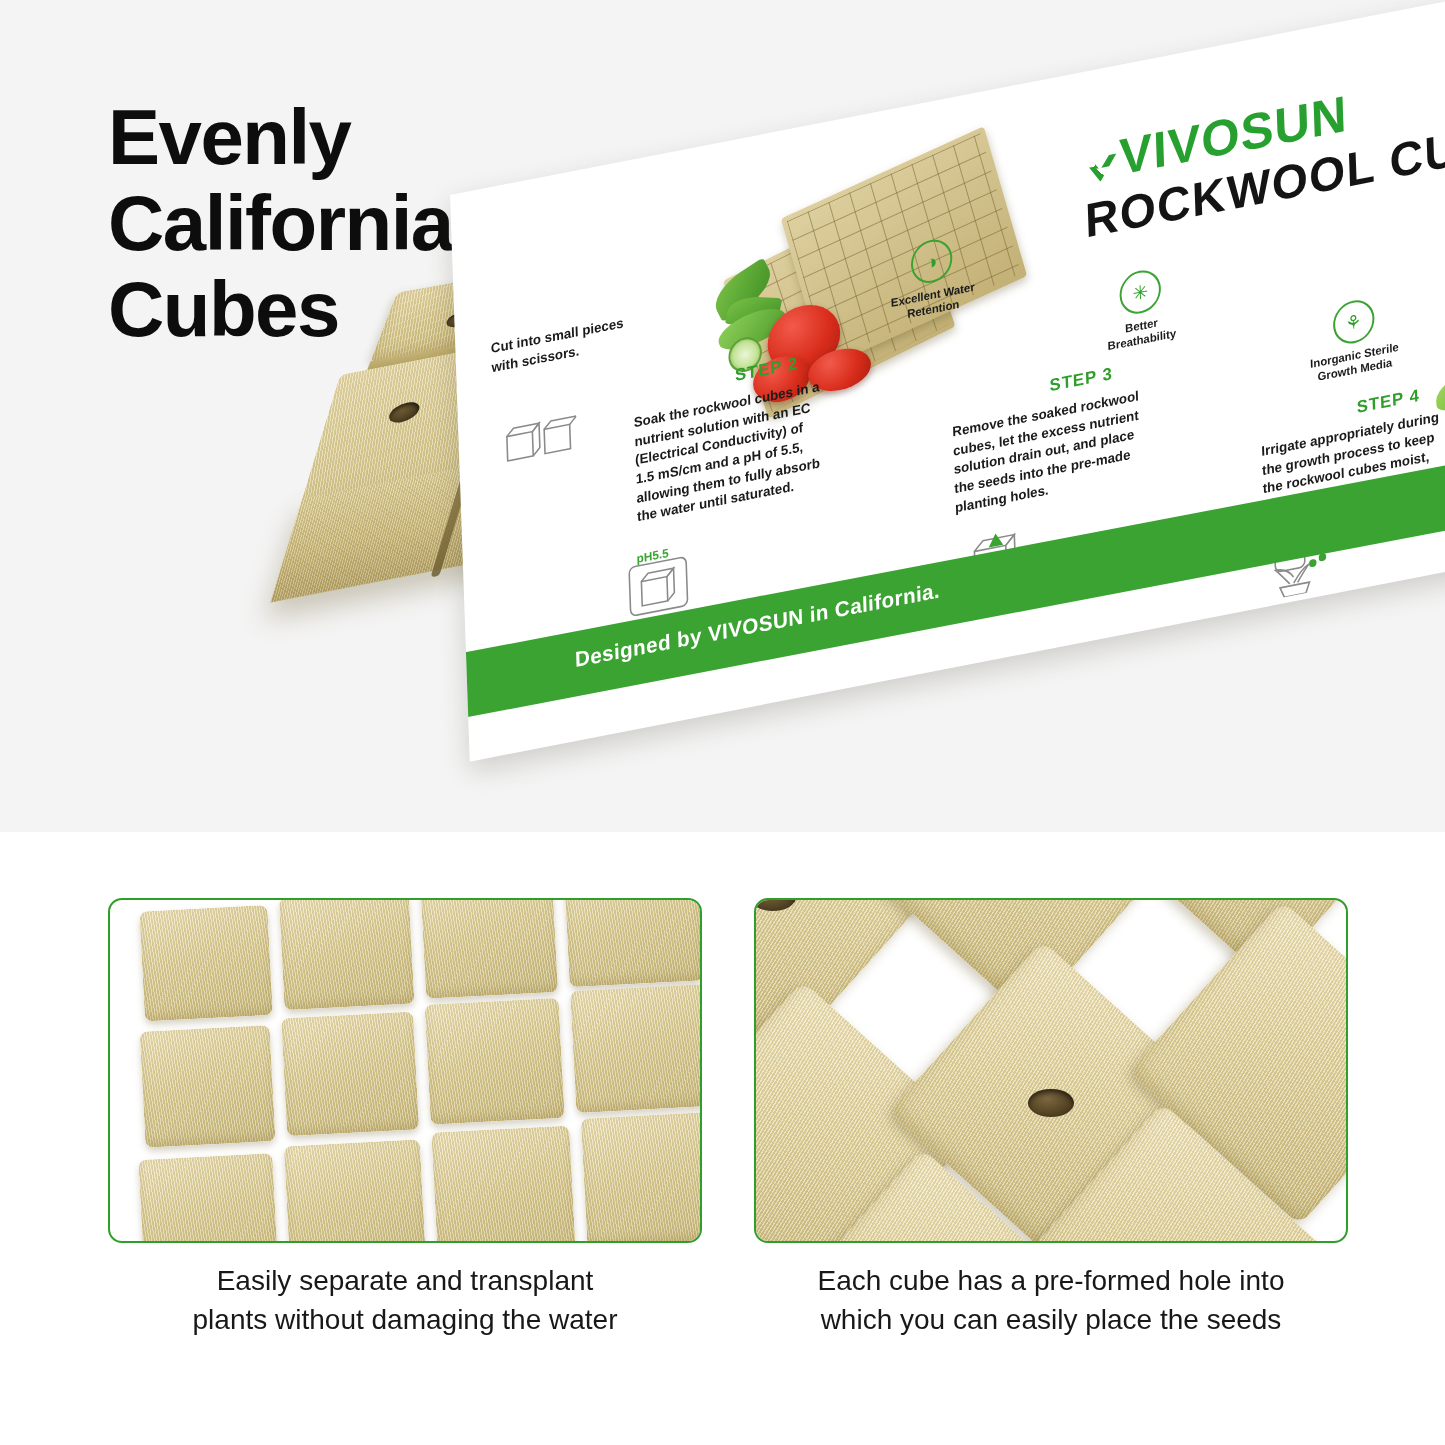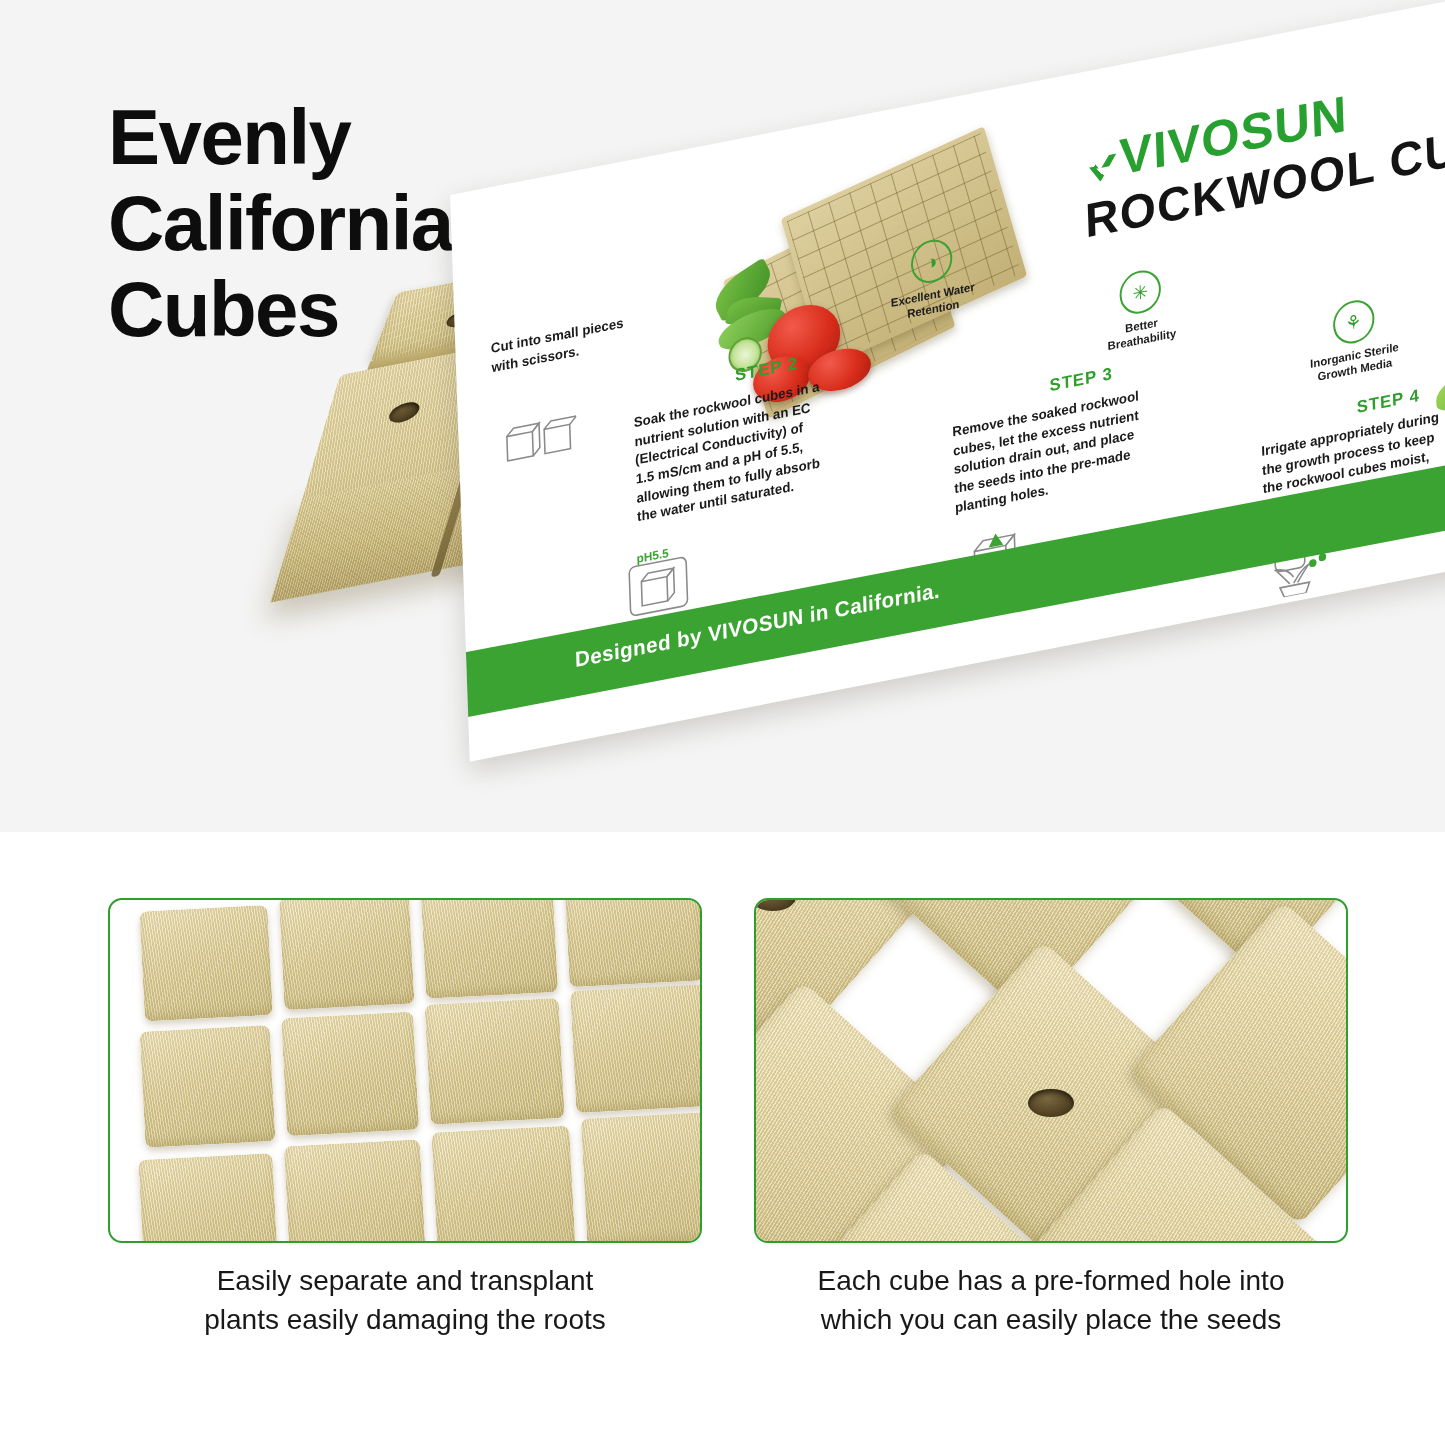--- a/index.html
+++ b/index.html
@@ -451,15 +451,15 @@
     <span class="seedhole"></span>
   </div>
   <div class="big-cube" style="left:420px;top:48px;"></div>
   <div class="big-cube" style="left:300px;top:250px;">
     
   </div>
   <div class="big-cube" style="left:60px;top:296px;"></div>
 </div>
 
 <div class="caption" id="caption-left">Easily separate and transplant
-plants easily damaging the roots</div>
+plants without damaging the water</div>
 <div class="caption" id="caption-right">Each cube has a pre-formed hole into
 which you can easily place the seeds</div>
 
 </body></html>

